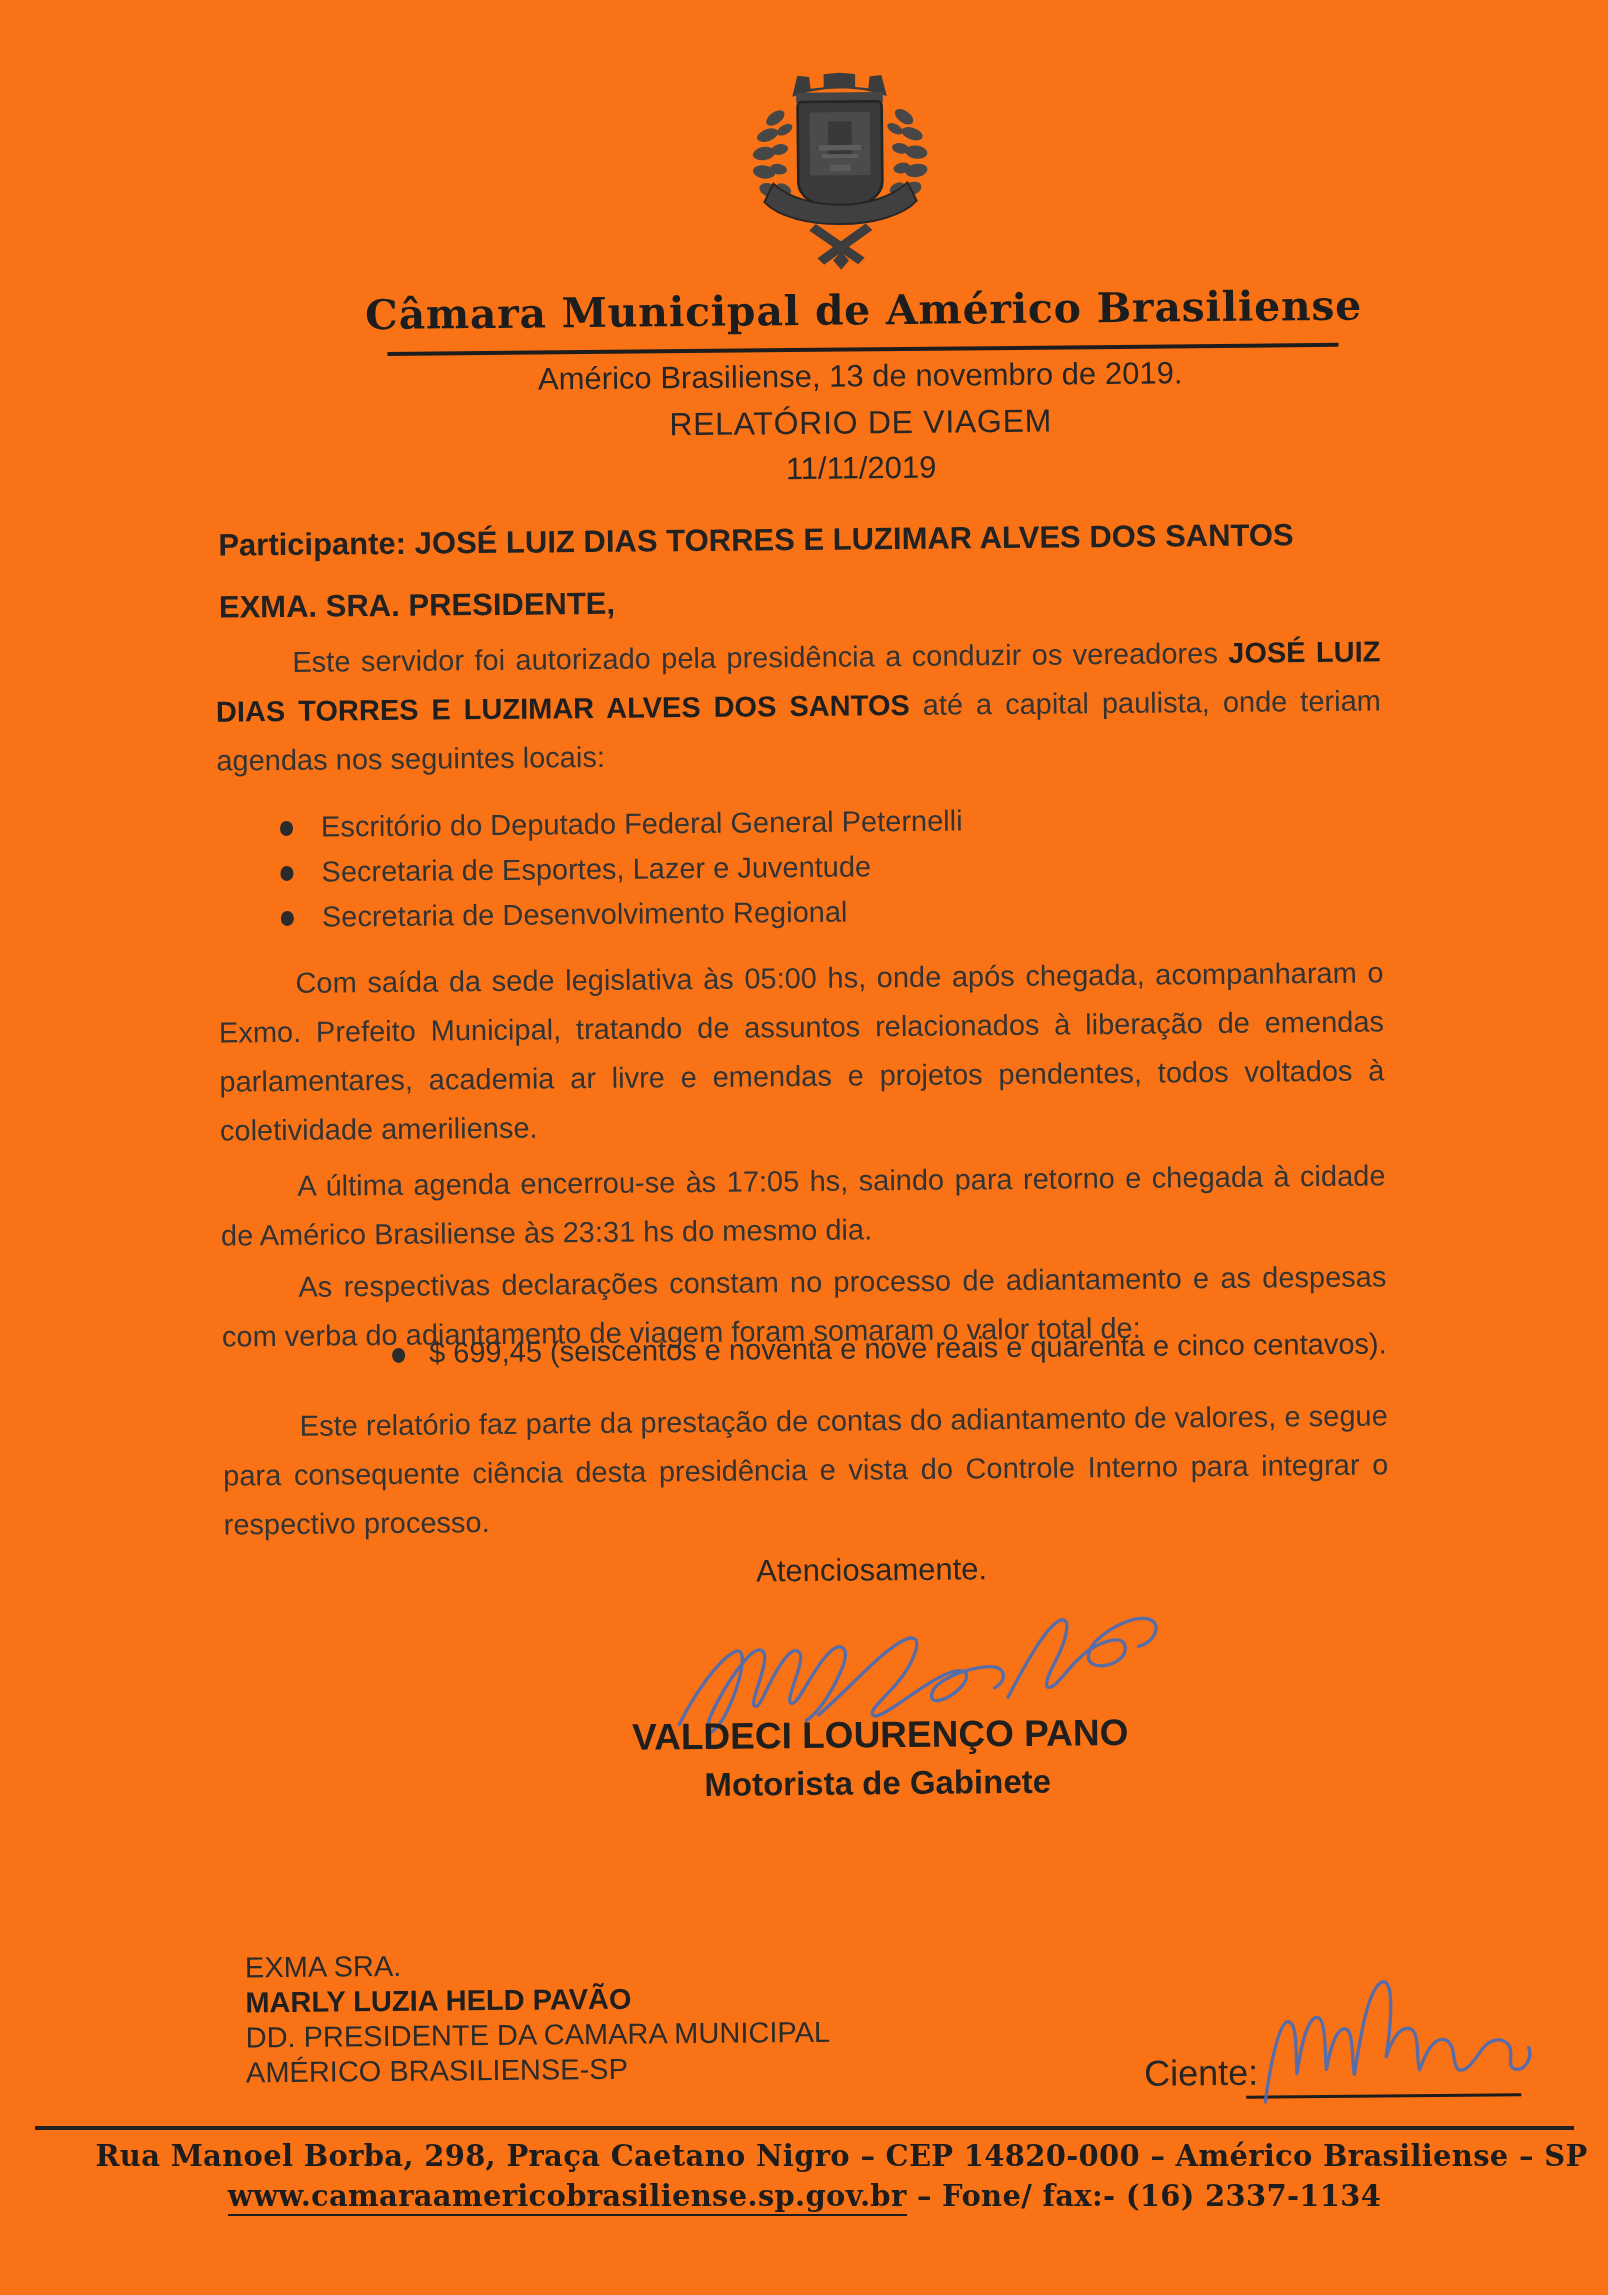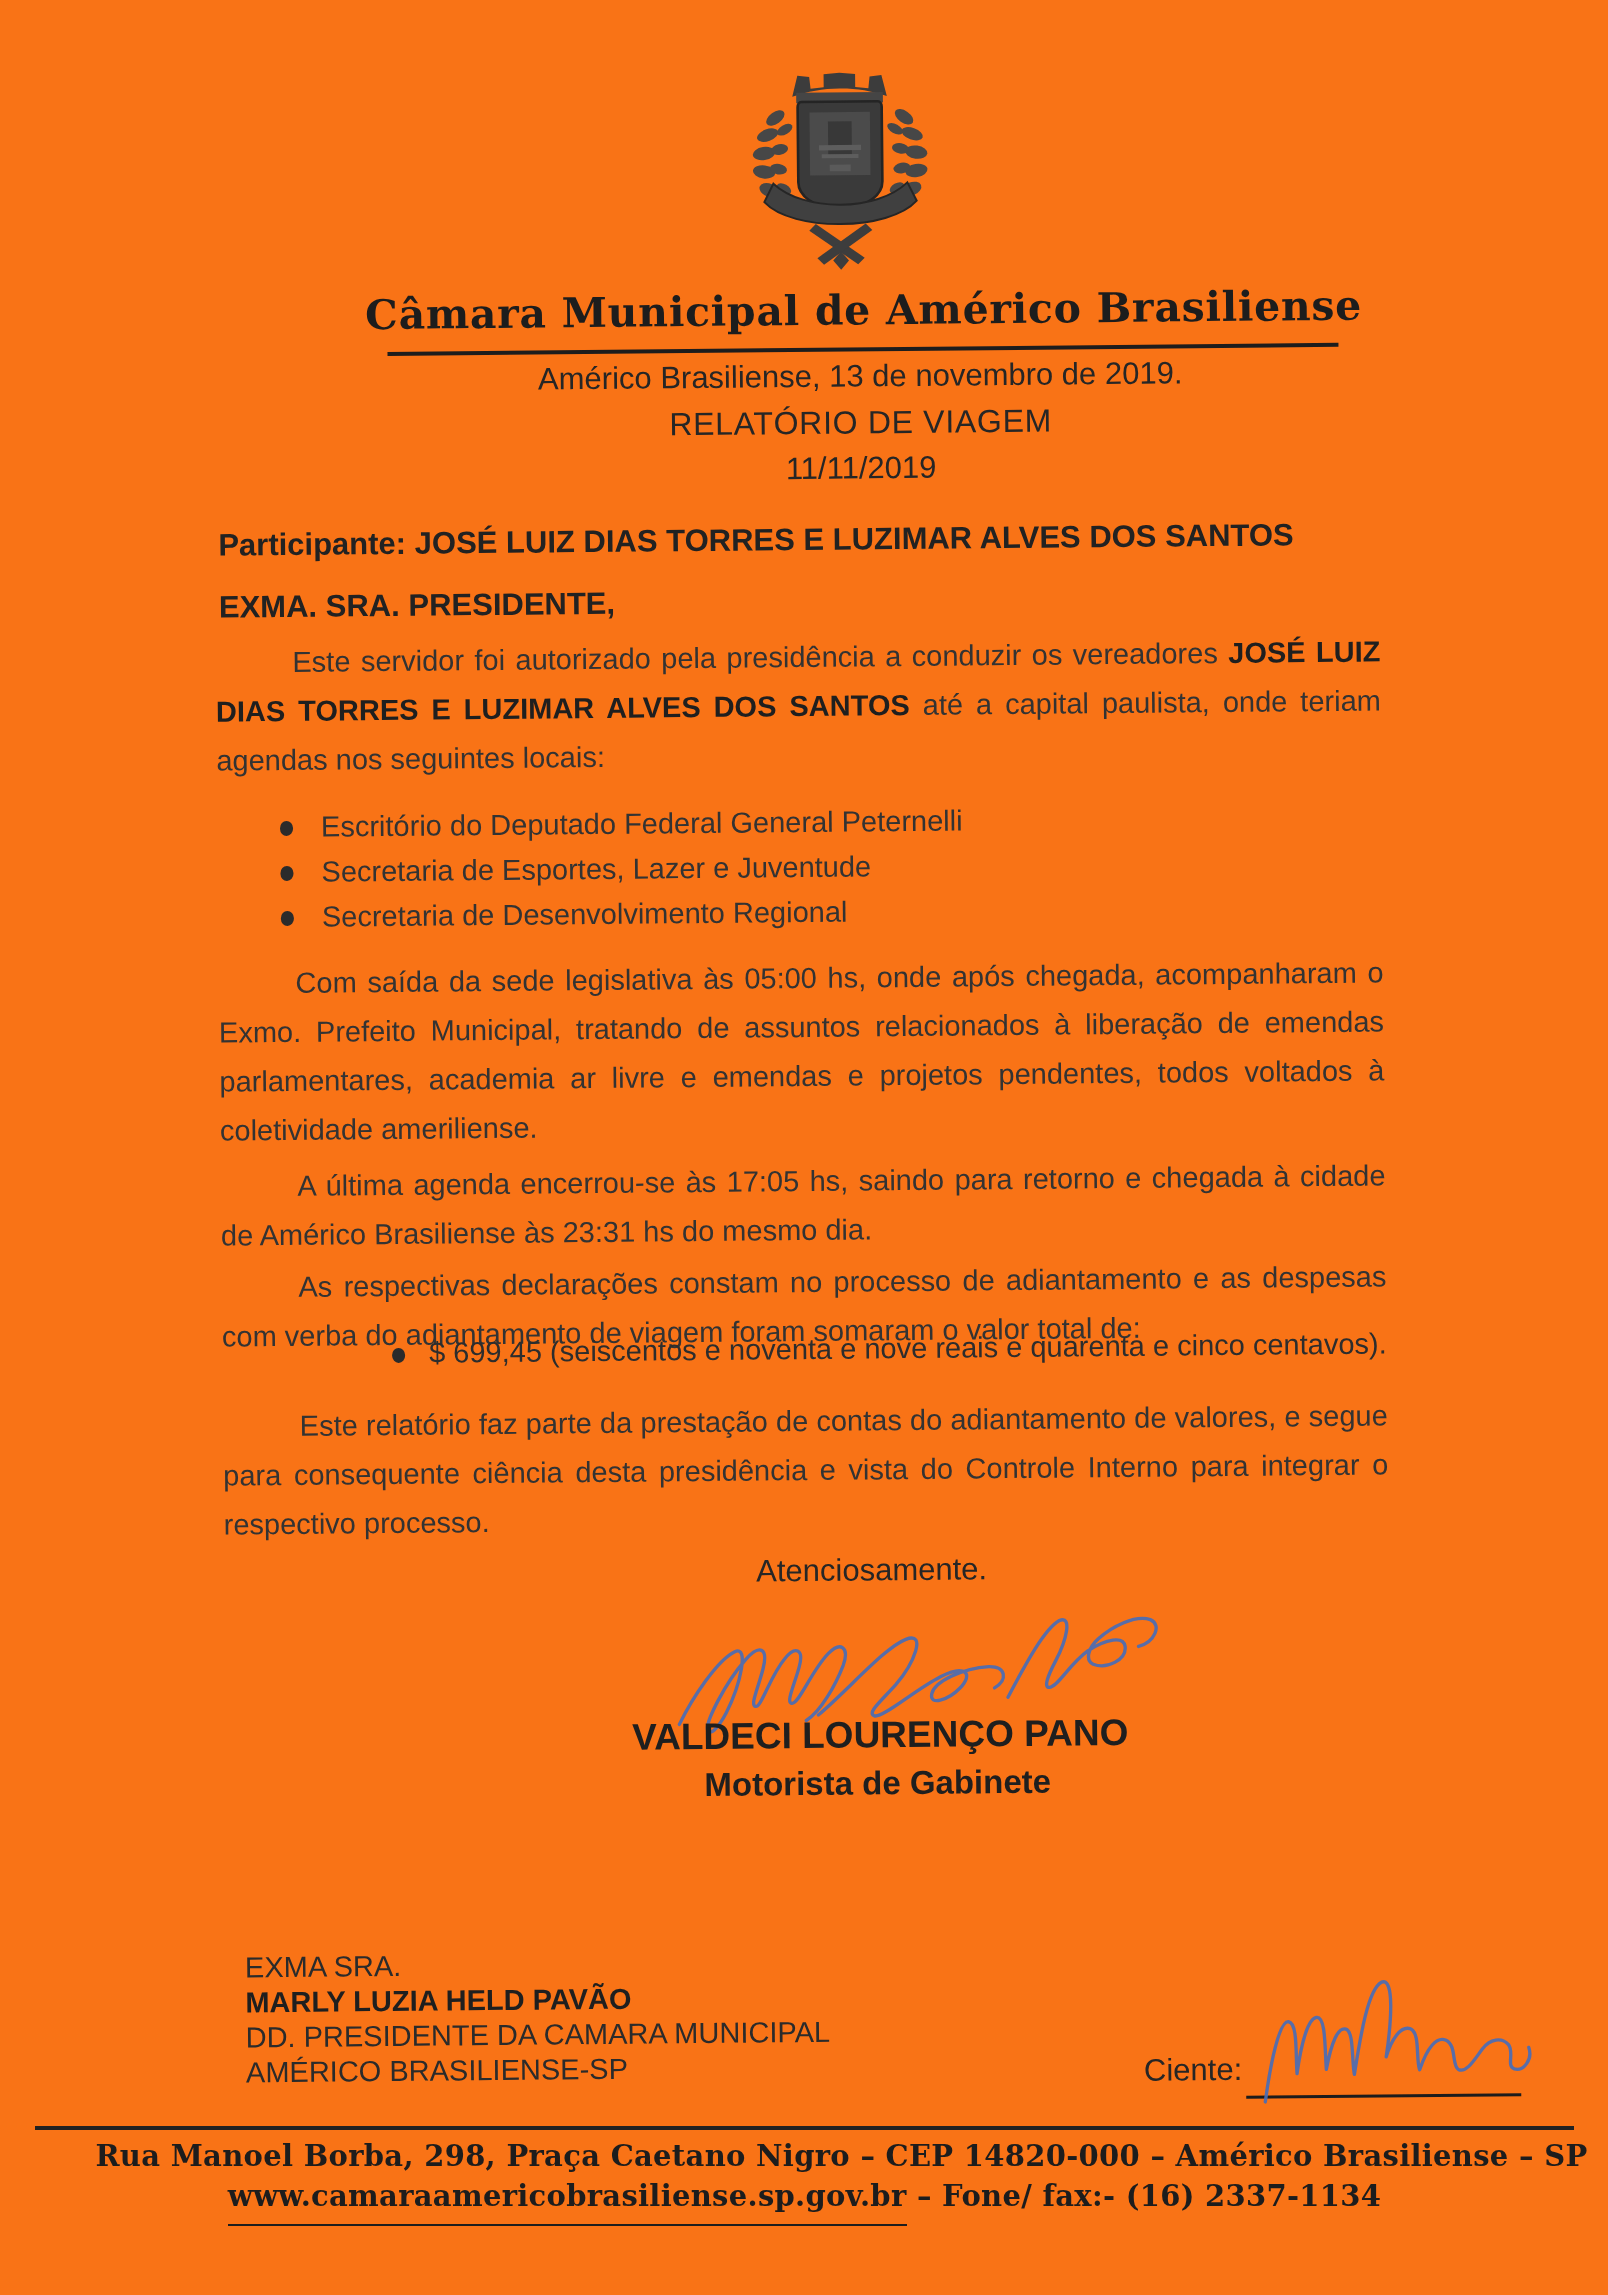--- a/index.html
+++ b/index.html
@@ -55,30 +55,30 @@
   .expense-row{top:1328px;left:390px;width:1069px;position:absolute;}
   .expense-text{
     position:relative;padding-left:37px;
     font-size:29px;line-height:43px;color:#2d2d2d;
   }
   .closing{top:1553px;font-size:31px;color:#262626;transform:translateX(63px);}
   .signer-name{top:1715px;font-size:37px;transform:translateX(70px);color:#1f1f1f;}
   .signer-role{top:1765px;font-size:33px;transform:translateX(67px);color:#1f1f1f;}
   .addressee{top:1945px;left:237px;font-size:29px;line-height:35px;color:#2b2b2b;}
   .addressee .strong{font-weight:bold;color:#1f1f1f;}
-  .ciente-label{top:2056px;left:1135px;font-size:31px;color:#262626;}
+  .ciente-label{top:2056px;left:1135px;font-size:36px;color:#262626;}
   .ciente-underline{top:2100px;left:1237px;width:275px;height:3.3px;background:#1c1c1c;}
   .footer-rule{top:2126px;left:35px;width:1539px;height:4px;background:#222;}
   .footer-line{
     left:0;width:1609px;text-align:center;
     font-size:29px;font-weight:bold;color:#1d1d1d;letter-spacing:0.3px;
   }
   .footer-address{top:2139px;transform:translateX(37px);}
   .footer-contact{top:2179px;}
-  .footer-url{border-bottom:2.7px solid #1d1d1d;padding-bottom:11px;}
+  .footer-url{border-bottom:2.7px solid #1d1d1d;padding-bottom:1px;}
   svg{display:block;}
 </style>
 </head>
 <body>
 
 <div class="page">
 
   <div class="rotated">
 
     <div class="abs" style="left:751px;top:65px;width:197px;height:208px;">

